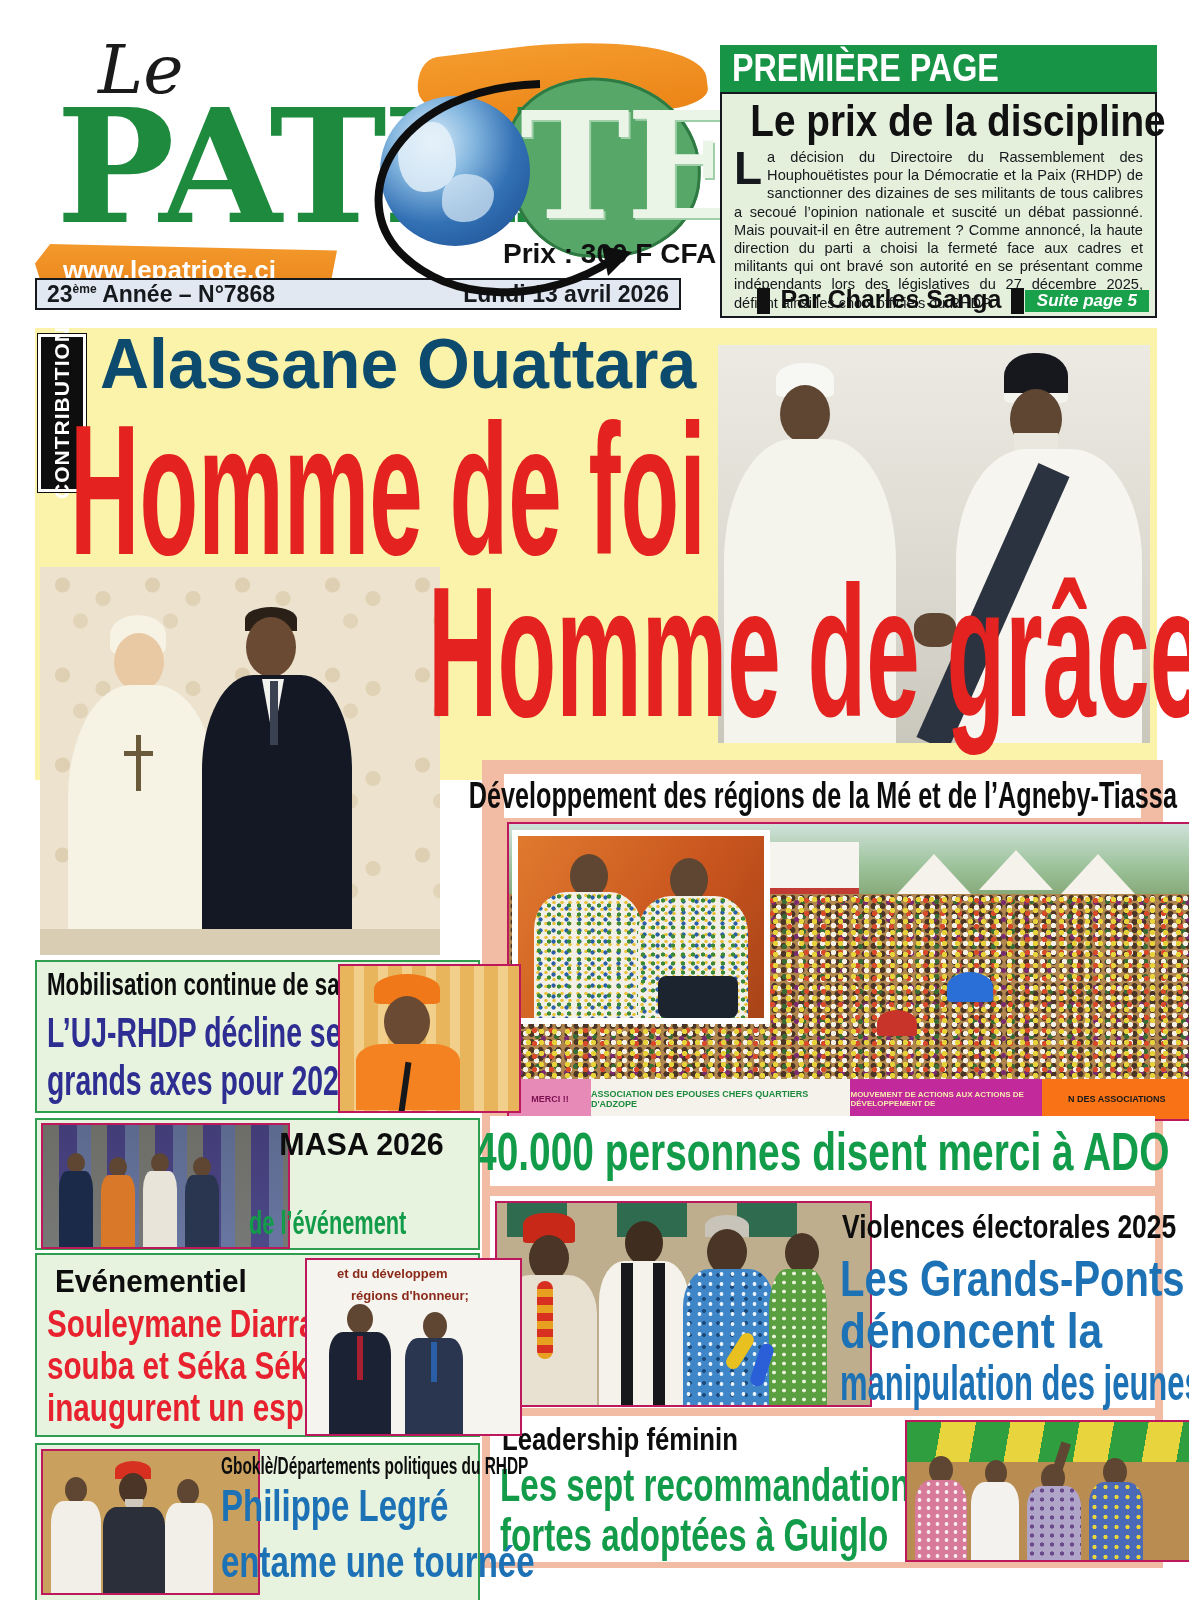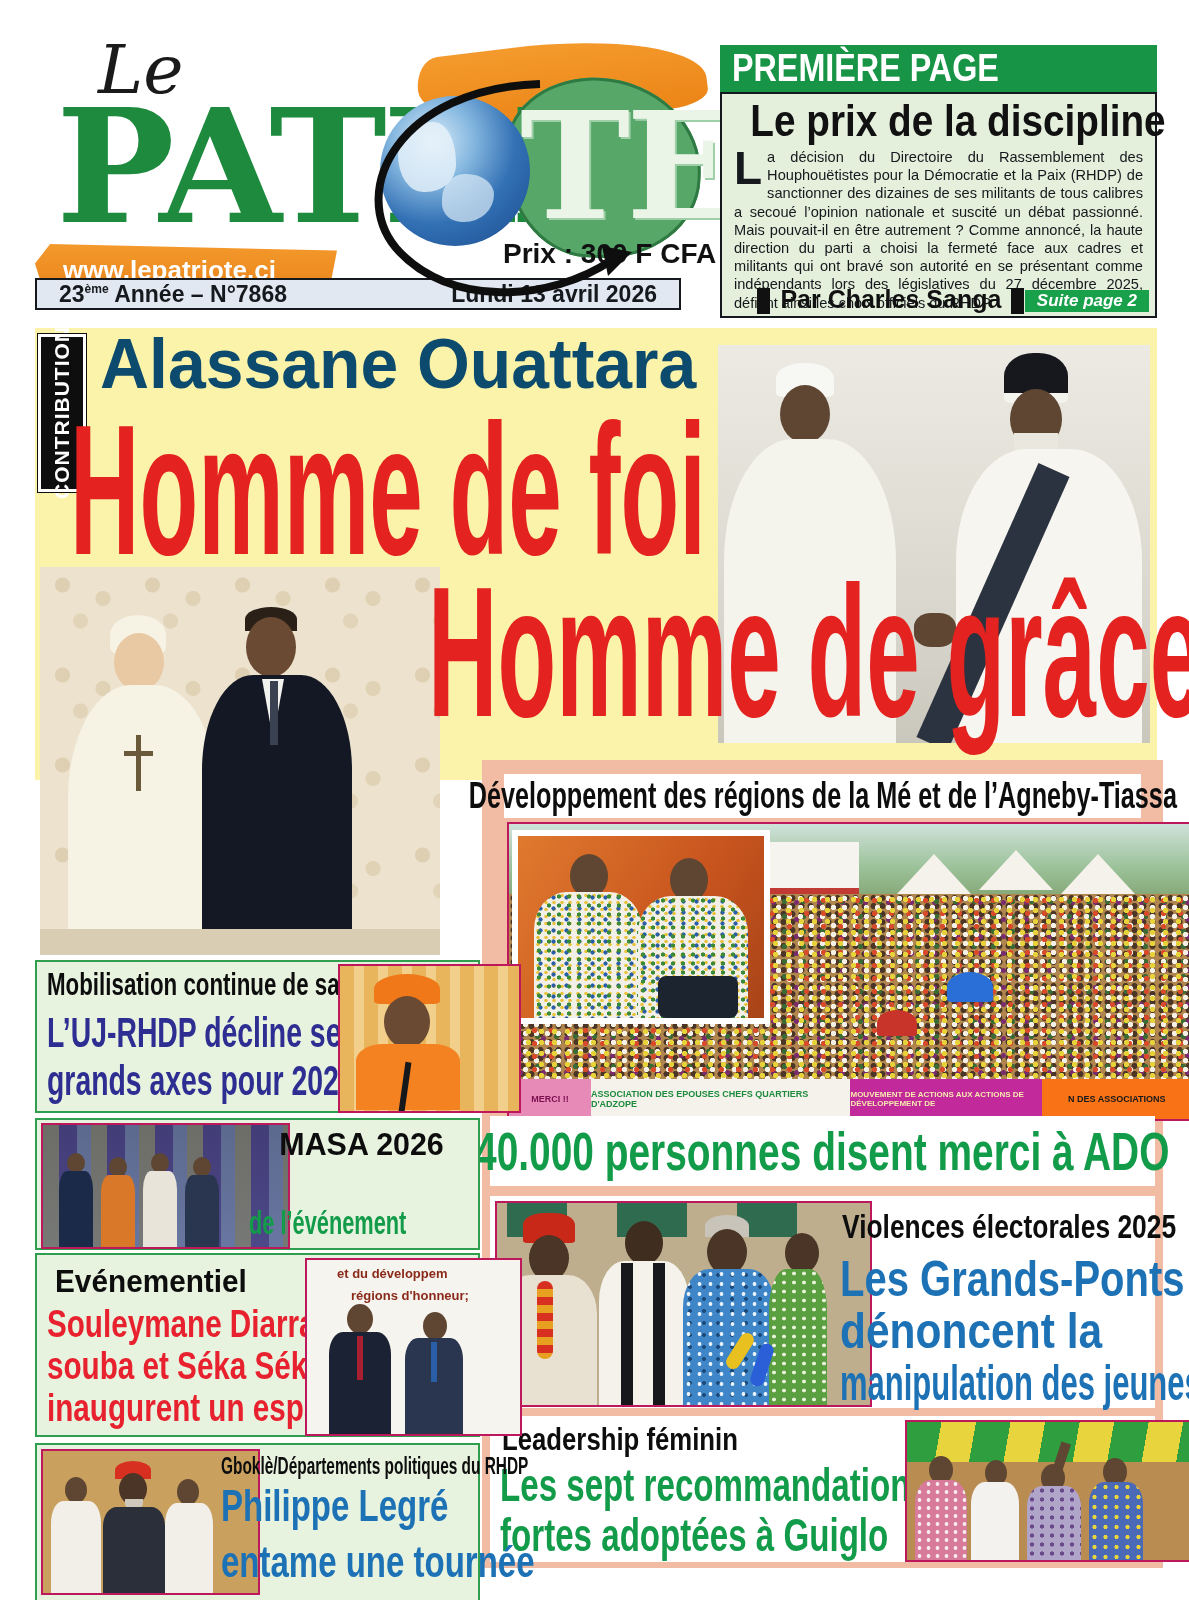--- a/index.html
+++ b/index.html
@@ -36,21 +36,21 @@
      border-radius:60% 40% 55% 45%/50% 60% 40% 55%;}
   #globe .land2{left:62px;top:78px;width:52px;height:48px;background:#dcebf6;opacity:.7;
      border-radius:45% 55% 60% 40%/55% 45% 60% 40%;}
   #site-ribbon{left:35px;top:243px;width:302px;height:54px;
      background:linear-gradient(180deg,#f49a2c,#e8821a);
      clip-path:polygon(0 38%,5% 2%,100% 14%,97% 100%,3% 92%);}
   #site-ribbon span{position:absolute;left:28px;top:12px;color:#fff;font-weight:bold;font-size:26px;}
   #price{left:503px;top:238px;font-size:28px;font-weight:bold;color:#111;}
   #datebar{left:35px;top:278px;width:646px;height:32px;background:#e2e8f1;
      border:2px solid #15181c;box-sizing:border-box;display:flex;align-items:center;
-     justify-content:space-between;padding:0 22px;font-size:23px;font-weight:bold;color:#15181c;}
+     justify-content:space-between;padding:0 10px;font-size:23px;font-weight:bold;color:#15181c;}
   #datebar sup{font-size:12px;}
 
   
   #pp-box{left:720px;top:45px;width:437px;height:273px;}
   #pp-head{position:absolute;left:0;top:0;width:100%;height:47px;background:#189447;
      color:#fff;display:flex;align-items:center;padding-left:12px;box-sizing:border-box;
      font-size:38px;font-weight:bold;}
   #pp-body-wrap{position:absolute;left:0;top:47px;width:100%;height:226px;background:#e4efdc;
      border:2px solid #15181c;box-sizing:border-box;}
   #pp-headline{width:100%;text-align:center;margin-top:2px;font-size:44px;font-weight:bold;color:#111;}
@@ -167,21 +167,21 @@
     <span class="sx" style="--sx:.85">PREMIÈRE PAGE</span>
   </div>
   <div id="pp-body-wrap">
     <div id="pp-headline">
       <span class="sxc" style="--sx:.88">Le prix de la discipline</span>
     </div>
     <div id="pp-body">La décision du Directoire du Rassemblement des Houphouëtistes pour la Démocratie et la Paix (RHDP) de sanctionner des dizaines de ses militants de tous calibres a secoué l’opinion nationale et suscité un débat passionné. Mais pouvait-il en être autrement ? Comme annoncé, la haute direction du parti a choisi la fermeté face aux cadres et militants qui ont bravé son autorité en se présentant comme indépendants lors des législatives du 27 décembre 2025, défiant ainsi les choix officiels du RHDP.</div>
     <div id="pp-byline">
       <span class="blk"></span><span>Par Charles Sanga</span><span class="blk"></span>
     </div>
-    <div id="pp-suite">Suite page 2</div>
+    <div id="pp-suite">Suite page 5</div>
   </div>
 </div>
 
 <div class="abs" id="yellow-band"></div>
 <div class="abs" id="contribution">CONTRIBUTION</div>
 <div class="abs nw" id="lead-kicker">
   <span class="sx" style="--sx:.97">Alassane Ouattara</span>
 </div>
 <div class="abs nw" id="hl1">
   <span class="sx" style="--sx:.52">Homme de foi</span>

